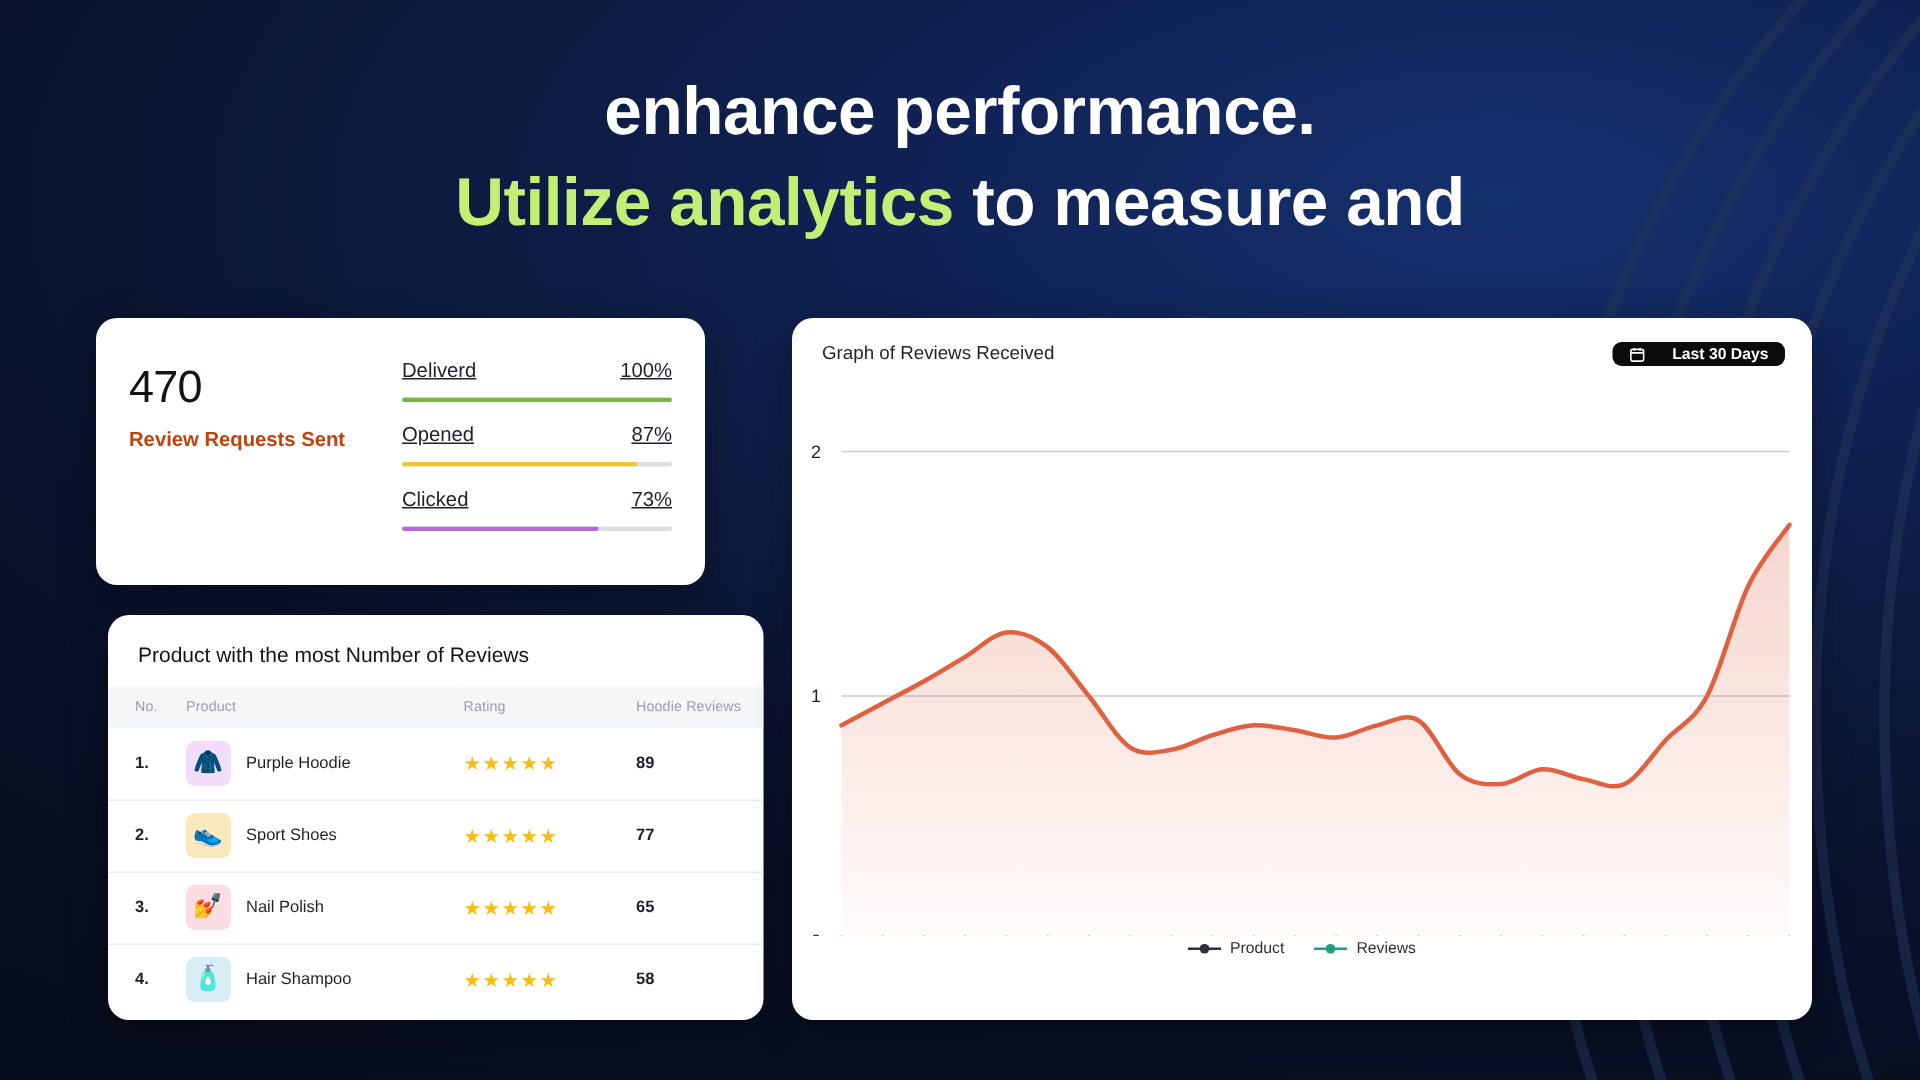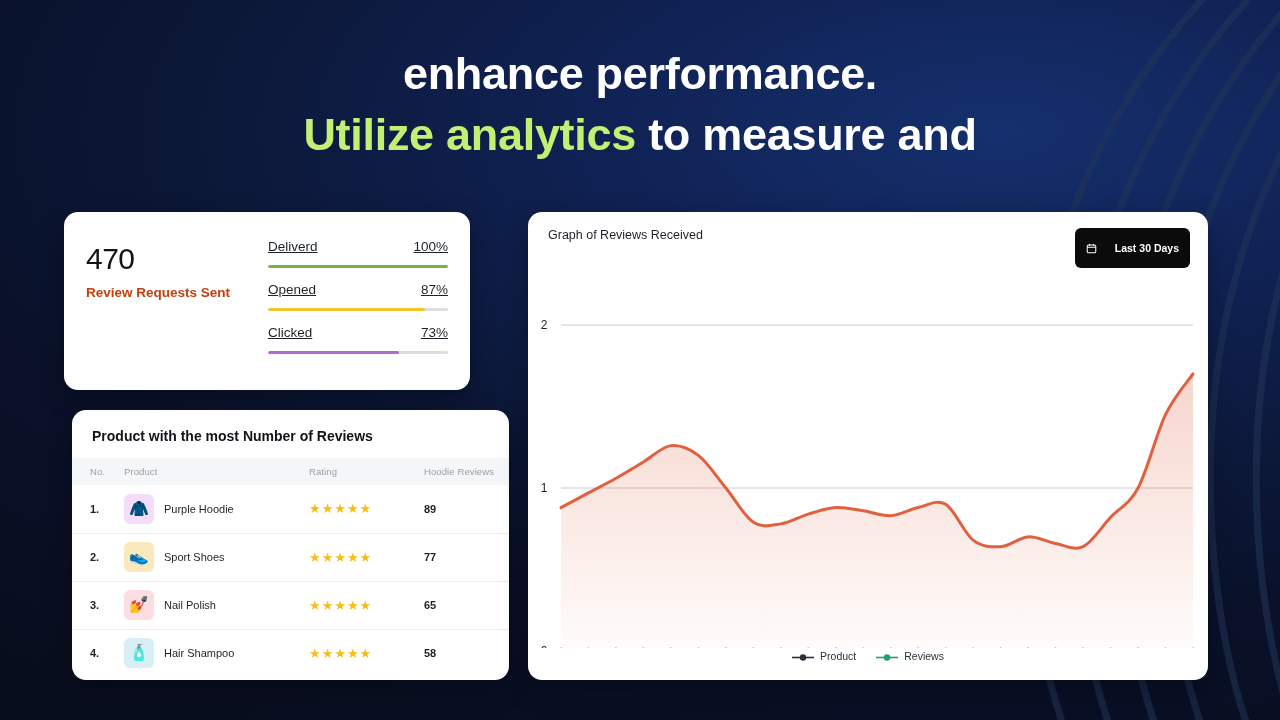--- a/index.html
+++ b/index.html
@@ -49,21 +49,21 @@
   .metric-label { font-weight: 400; }
   .metric-value { font-weight: 400; }
   .metric-track {
     margin-top: 11px; height: 3px; width: 100%;
     background: #dedede; border-radius: 3px; overflow: hidden;
   }
   .metric-fill { height: 100%; border-radius: 3px; }
 
   
   #products-card { left: 72px; top: 410px; width: 437px; height: 270px; }
-  .products-title { padding: 18px 20px 14px 20px; font-size: 14px; font-weight: 700; color: #111418; }
+  .products-title { padding: 18px 20px 14px 20px; font-size: 14px; font-weight: 400; color: #111418; }
   table.products { width: 100%; border-collapse: collapse; }
   table.products thead th {
     background: #f5f6f7; color: #9aa0a6; font-size: 9.5px; font-weight: 400;
     text-align: left; padding: 8px 0 8px 0; letter-spacing: 0.1px;
   }
   table.products tbody td {
     border-top: 1px solid #ececec; font-size: 11px; color: #1d2229;
     padding: 0; height: 48px; vertical-align: middle;
   }
   table.products tbody tr:first-child td { border-top: none; }
@@ -84,21 +84,21 @@
   
   #chart-card { left: 528px; top: 212px; width: 680px; height: 468px; }
   .chart-head {
     display: flex; align-items: flex-start; justify-content: space-between;
     padding: 16px 18px 0 20px;
   }
   .chart-title { font-size: 12.5px; color: #1d2229; font-weight: 400; }
   .range-btn {
     display: inline-flex; align-items: center; gap: 18px;
     background: #0b0b0b; color: #ffffff;
-    border-radius: 6px; padding: 14px 11px;
+    border-radius: 6px; padding: 2px 11px;
     font-size: 10.5px; font-weight: 700; cursor: pointer; white-space: nowrap;
   }
   .range-btn svg { display: block; }
   .chart-body { position: relative; width: 680px; height: 380px; }
   .chart-svg { position: absolute; left: 0; top: 0; }
   .legend {
     display: flex; justify-content: center; align-items: center; gap: 20px;
     margin-top: 2px; font-size: 10.5px; color: #2b3138;
   }
   .legend-item { display: inline-flex; align-items: center; gap: 6px; }

